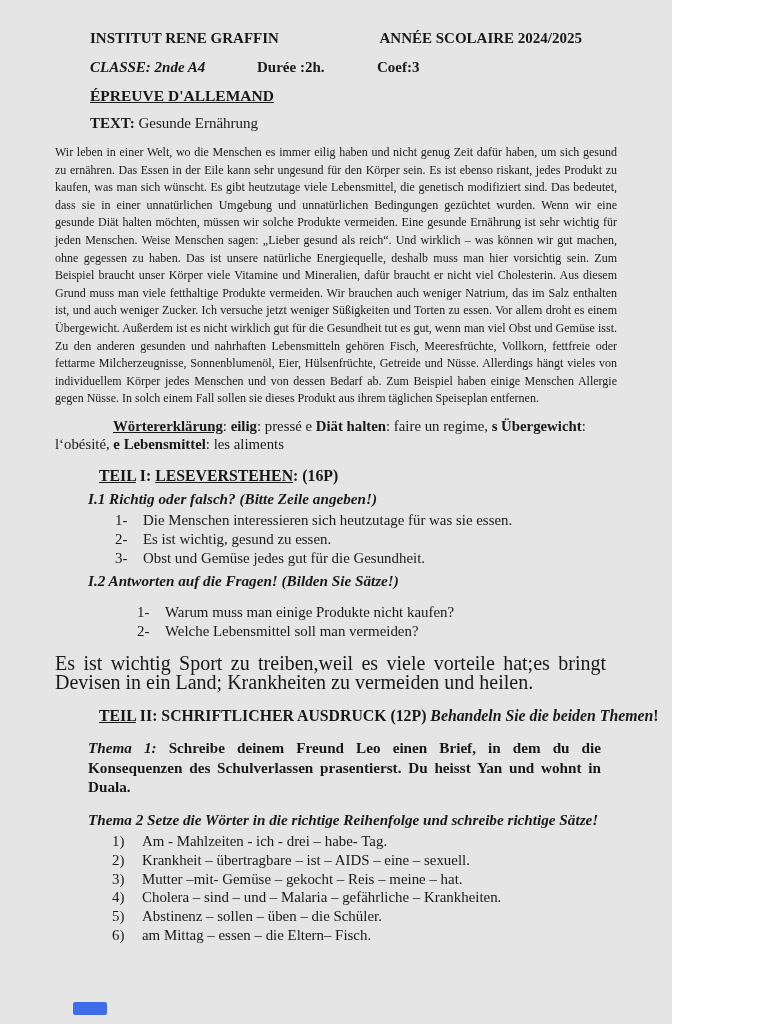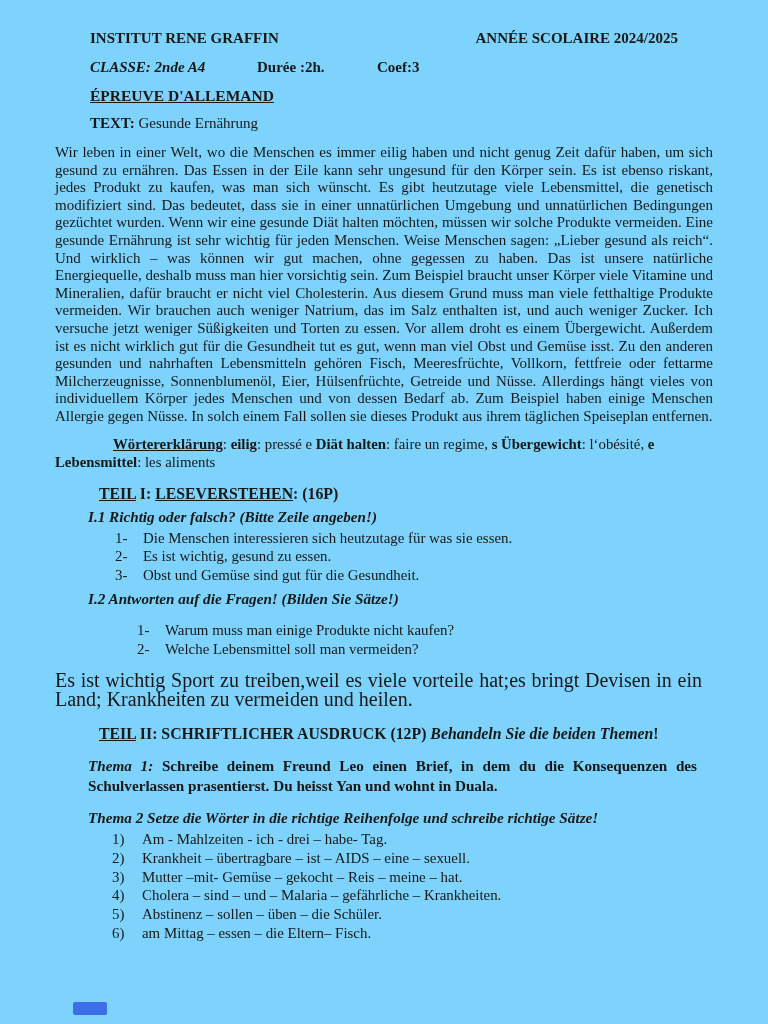--- a/index.html
+++ b/index.html
@@ -1,33 +1,33 @@
 <!DOCTYPE html>
 <html><head>
 <meta charset="utf-8">
 <style>
   html,body{margin:0;padding:0;background:#ffffff;}
   body{width:768px;height:1024px;overflow:hidden;
        font-family:"Liberation Serif","DejaVu Serif",serif;color:#181818;}
-  .page{position:relative;width:768px;height:1024px;background:#7dd3fc;}
+  .page{position:relative;width:672px;height:1024px;background:#e5e5e5;}
 
   .hdr-row1{display:flex;justify-content:space-between;
             padding:30px 90px 0 90px;font-weight:bold;font-size:15px;}
   .eval-title{text-align:center;font-weight:bold;font-size:15px;margin-top:10px;}
   .class-row{display:flex;margin:12px 0 0 90px;font-weight:bold;font-size:15px;}
   .class-row .c1{width:167px;font-style:italic;}
   .class-row .c2{width:120px;}
   .subject{margin:12px 0 0 90px;font-weight:bold;font-size:15.5px;
            text-decoration:underline;display:inline-block;}
   .subject-wrap{line-height:1;}
   .text-line{margin:11px 0 0 90px;font-size:15px;}
   .text-line .lbl{font-weight:bold;}
 
   .body-par{margin:12px 55px 0 55px;text-align:justify;
-            font-size:15px;line-height:17.6px;}
+            font-size:12px;line-height:17.6px;}
   .vocab{margin:9px 55px 0 55px;text-indent:58px;
          font-size:14.8px;line-height:18.5px;}
 
   .teil-heading{margin:13px 0 0 99px;font-size:15.8px;font-weight:bold;}
   .sub-heading{margin:5px 0 0 88px;font-size:15.2px;font-weight:bold;font-style:italic;}
   .list{font-size:14.9px;line-height:18.8px;}
   .list .li{display:flex;}
   .list .marker{flex:0 0 28px;}
   .list-i1{margin:3px 0 0 115px;}
   .list-i2{margin:13px 0 0 137px;}
@@ -79,21 +79,21 @@
     <div class="li">
       <span class="marker">1-</span>
       <span>Die Menschen interessieren sich heutzutage für was sie essen.</span>
     </div>
     <div class="li">
       <span class="marker">2-</span>
       <span>Es ist wichtig, gesund zu essen.</span>
     </div>
     <div class="li">
       <span class="marker">3-</span>
-      <span>Obst und Gemüse sind gut für die Gesundheit.</span>
+      <span>Obst und Gemüse jedes gut für die Gesundheit.</span>
     </div>
   </div>
 
   <div class="sub-heading mt14">I.2 Antworten auf die Fragen! (Bilden Sie Sätze!)</div>
   <div class="list list-i2">
     <div class="li">
       <span class="marker">1-</span>
       <span>Warum muss man einige Produkte nicht kaufen?</span>
     </div>
     <div class="li">

